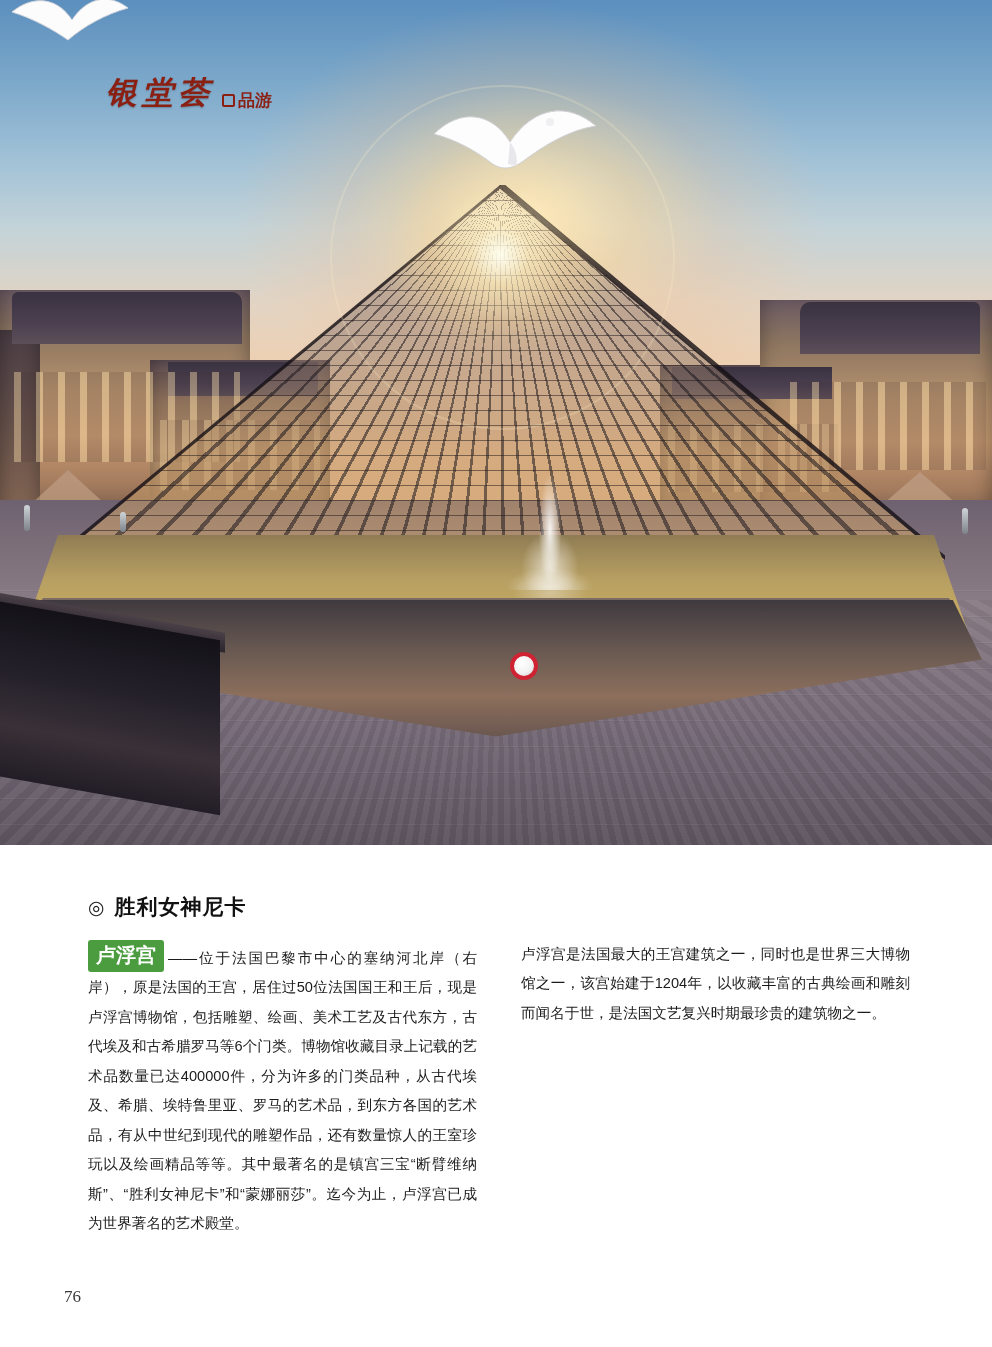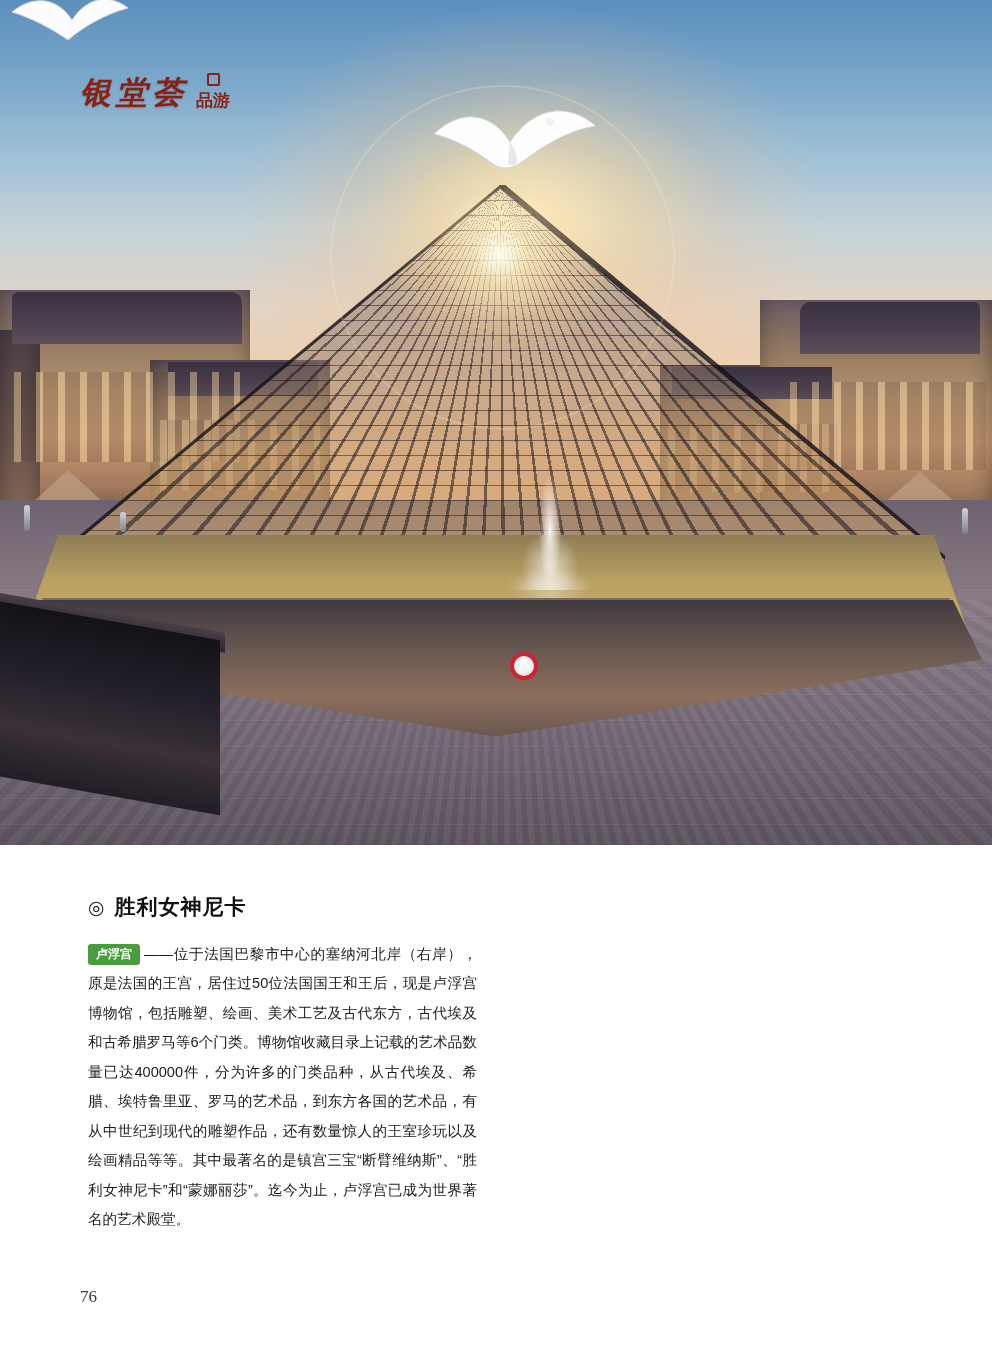--- a/index.html
+++ b/index.html
@@ -187,35 +187,34 @@
     background: linear-gradient(to bottom, #cfd4d8, #7d838a);
   }
   .gull {
     position:absolute;
     width: 0; height: 0;
   }
   .gull svg { display:block; }
 
   
   .logo {
-    position: absolute; left: 80px; top: 72px;
+    position: absolute; left: 106px; top: 72px;
     display: flex; align-items: flex-end; gap: 8px;
   }
   .logo-main {
     font-family: "Liberation Serif", "DejaVu Serif", serif;
     font-size: 31px; font-weight: bold; color: #8a1f12;
     letter-spacing: 5px; font-style: italic;
     text-shadow: 0 1px 2px rgba(0,0,0,0.25);
   }
   .logo-sub {
     display:flex; align-items:center; gap:3px;
     color:#8a1f12; font-size: 17px; font-weight:bold;
     font-family: "Liberation Serif", "DejaVu Serif", serif;
     padding-bottom: 2px;
-    flex-direction: column;
   }
   .logo-mark {
     display:inline-block; width: 13px; height: 13px;
     border: 2px solid #8a1f12; border-radius: 2px;
   }
 
   
   .article {
     position: absolute; left: 0; top: 845px;
     width: 992px; height: 502px;
@@ -243,30 +242,30 @@
     line-height: 2.02;
     color: #1b1b1b;
     text-align: justify;
     text-justify: inter-ideograph;
     margin: 0 0 22px 0;
   }
   .tag {
     display: inline-block;
     background: #4a9c3f;
     color: #ffffff;
-    font-size: 12px;
+    font-size: 20px;
     font-weight: bold;
     padding: 2px 8px 3px 8px;
     border-radius: 3px;
     margin-right: 4px;
     line-height: 1.35;
     vertical-align: 1px;
   }
   .page-num {
-    position: absolute; left: 80px; top: 1287px;
+    position: absolute; left: 64px; top: 1287px;
     font-size: 17px; color: #3a3a3a;
     font-family: "Liberation Serif", "DejaVu Serif", serif;
   }
 </style>
 </head>
 <body>
 
 <div class="page">
 
   <div class="hero">
@@ -345,18 +344,19 @@
       <span class="section-title">胜利女神尼卡</span>
     </div>
 
     <div class="columns">
       <div class="col">
         <p class="body-text">
           <span class="tag">卢浮宫</span><span>——位于法国巴黎市中心的塞纳河北岸（右岸），原是法国的王宫，居住过50位法国国王和王后，现是卢浮宫博物馆，包括雕塑、绘画、美术工艺及古代东方，古代埃及和古希腊罗马等6个门类。博物馆收藏目录上记载的艺术品数量已达400000件，分为许多的门类品种，从古代埃及、希腊、埃特鲁里亚、罗马的艺术品，到东方各国的艺术品，有从中世纪到现代的雕塑作品，还有数量惊人的王室珍玩以及绘画精品等等。其中最著名的是镇宫三宝“断臂维纳斯”、“胜利女神尼卡”和“蒙娜丽莎”。迄今为止，卢浮宫已成为世界著名的艺术殿堂。</span>
         </p>
       </div>
       <div class="col">
+        <p class="body-text">卢浮宫是法国最大的王宫建筑之一，同时也是世界三大博物馆之一，该宫始建于1204年，以收藏丰富的古典绘画和雕刻而闻名于世，是法国文艺复兴时期最珍贵的建筑物之一。</p>
       </div>
     </div>
   </div>
 
   <div class="page-num">76</div>
 </div>
 
 </body></html>

